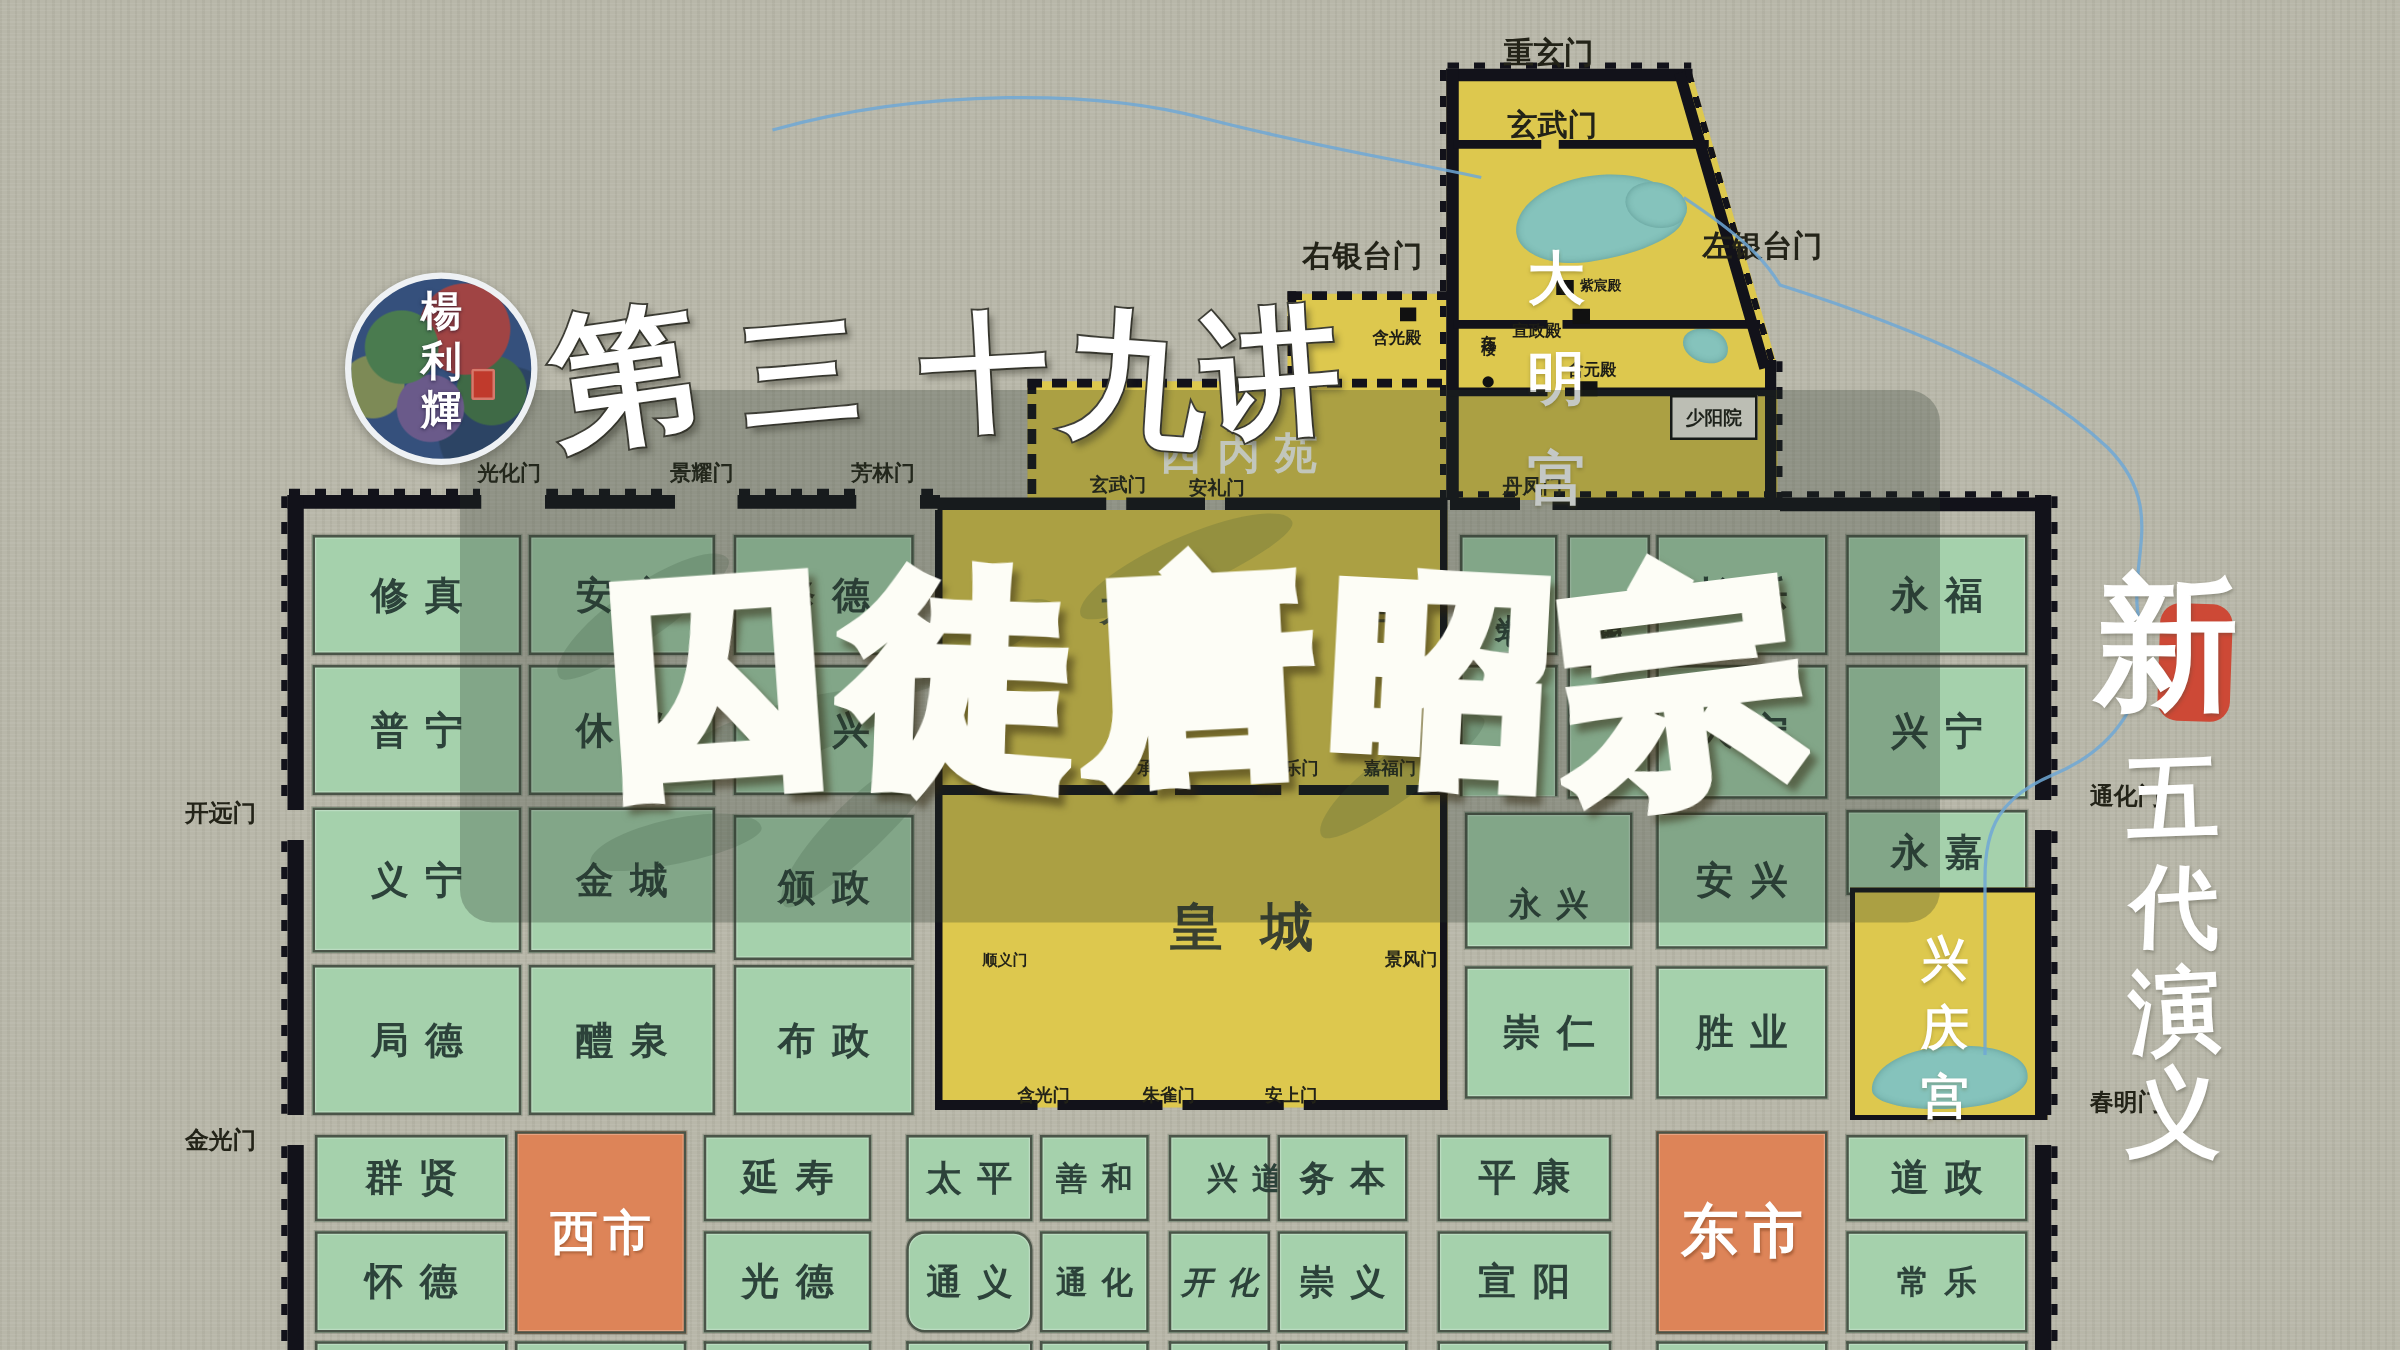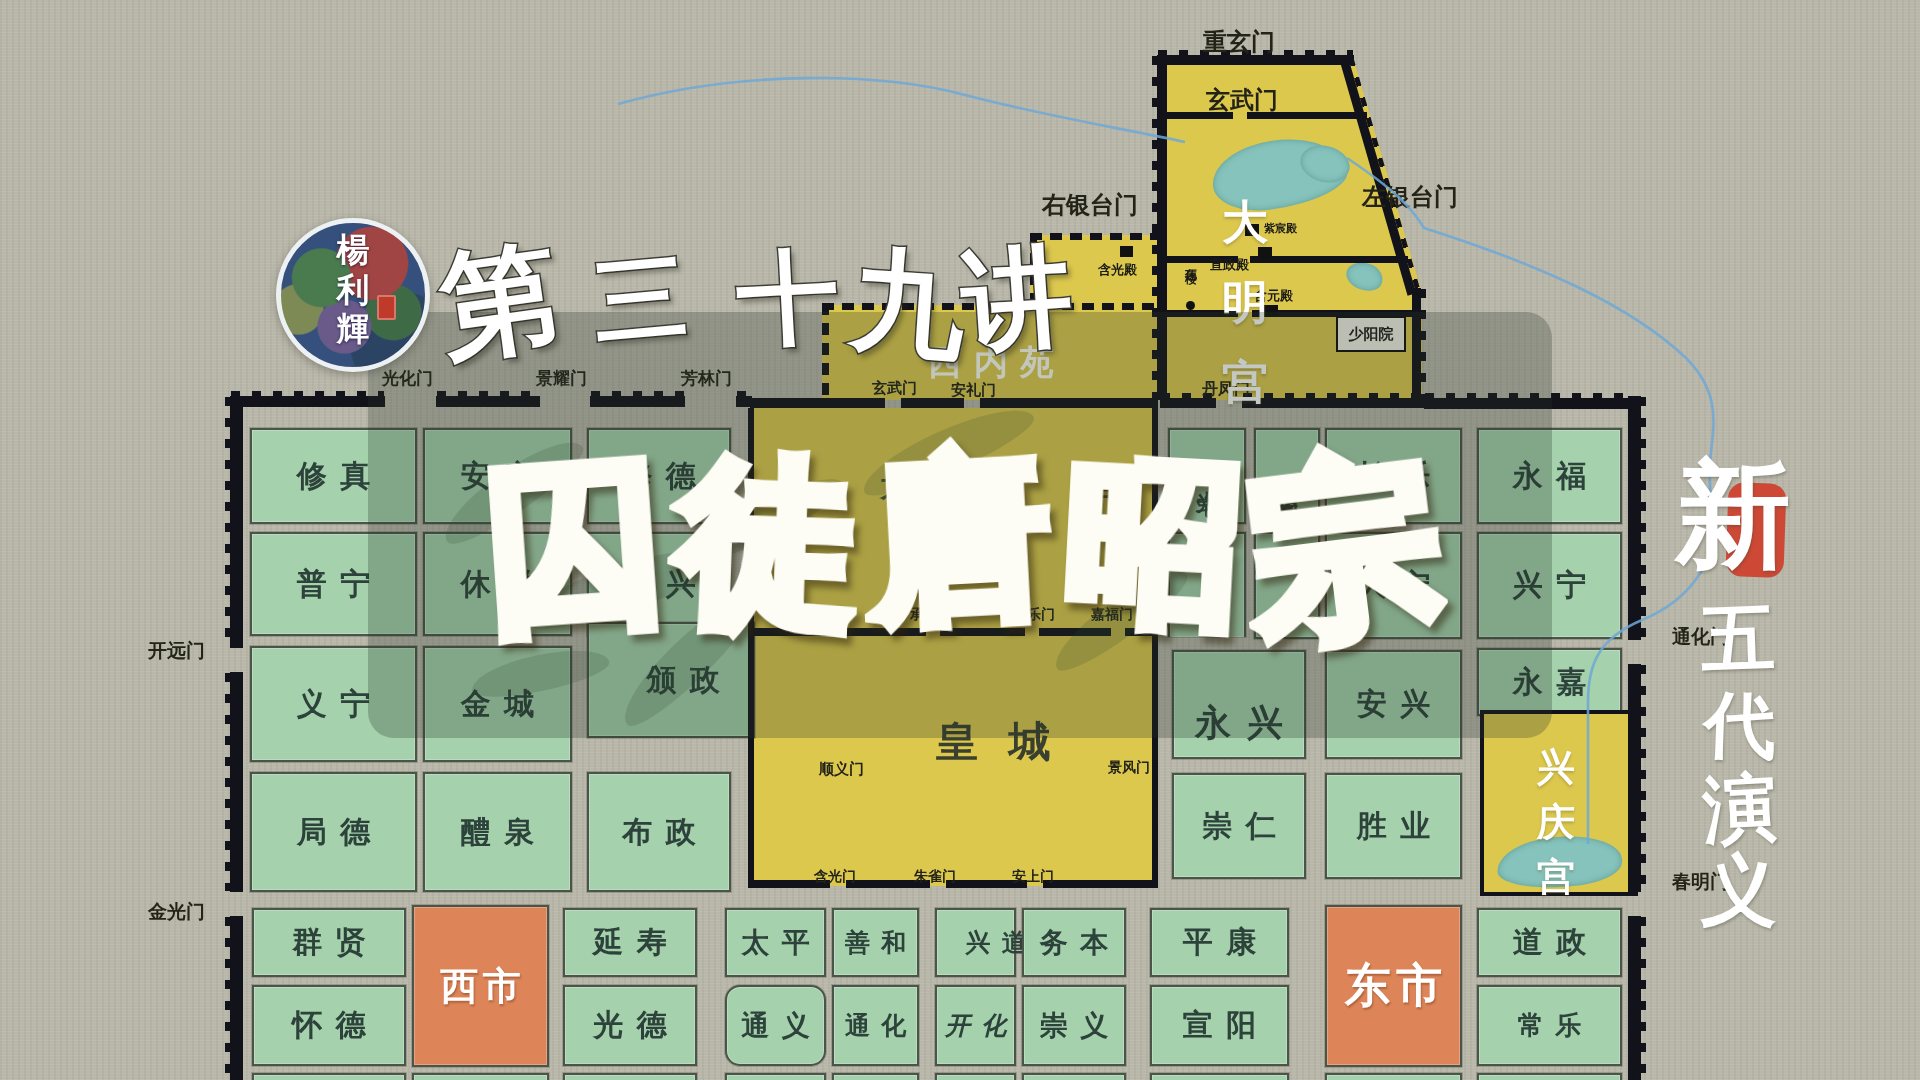--- a/index.html
+++ b/index.html
@@ -116,21 +116,21 @@
       </div>
       <div class="ward" style="left: 587px; top: 532px; width: 140px; height: 100px;">
         <span class="nm" style="font-size: 30px;">辅兴</span>
       </div>
       <div class="ward" style="left: 250px; top: 646px; width: 163px; height: 112px;">
         <span class="nm" style="font-size: 30px;">义宁</span>
       </div>
       <div class="ward" style="left: 423px; top: 646px; width: 145px; height: 112px;">
         <span class="nm" style="font-size: 30px;">金城</span>
       </div>
-      <div class="ward" style="left: 587px; top: 622px; width: 140px; height: 112px; padding-left: 24px;">
+      <div class="ward" style="left: 587px; top: 652px; width: 140px; height: 112px;">
         <span class="nm" style="font-size: 30px;">颁政</span>
       </div>
       <div class="ward" style="left: 250px; top: 772px; width: 163px; height: 116px;">
         <span class="nm" style="font-size: 30px;">局德</span>
       </div>
       <div class="ward" style="left: 423px; top: 772px; width: 145px; height: 116px;">
         <span class="nm" style="font-size: 30px;">醴泉</span>
       </div>
       <div class="ward" style="left: 587px; top: 772px; width: 140px; height: 116px;">
         <span class="nm" style="font-size: 30px;">布政</span>
@@ -205,21 +205,21 @@
       <div class="ward vert" style="left: 1254px; top: 532px; width: 62px; height: 103px;">
         <span class="nm" style="font-size: 22px;">来庭</span>
       </div>
       <div class="ward" style="left: 1325px; top: 532px; width: 133px; height: 103px;">
         <span class="nm" style="font-size: 30px;">大宁</span>
       </div>
       <div class="ward" style="left: 1477px; top: 532px; width: 141px; height: 103px;">
         <span class="nm" style="font-size: 30px;">兴宁</span>
       </div>
       <div class="ward" style="left: 1172px; top: 650px; width: 130px; height: 105px;">
-        <span class="nm" style="font-size: 36px; margin-top: 38px;">永兴</span>
+        <span class="nm" style="font-size: 26px; margin-top: 38px;">永兴</span>
       </div>
       <div class="ward" style="left: 1325px; top: 650px; width: 133px; height: 105px;">
         <span class="nm" style="font-size: 30px;">安兴</span>
       </div>
       <div class="ward" style="left: 1477px; top: 648px; width: 141px; height: 64px;">
         <span class="nm" style="font-size: 30px;">永嘉</span>
       </div>
       <div class="ward" style="left: 1172px; top: 773px; width: 130px; height: 102px;">
         <span class="nm" style="font-size: 30px;">崇仁</span>
       </div>
@@ -288,21 +288,21 @@
       <div class="gate" style="left: 872px; top: 379px; font-size: 15px;">玄武门</div>
       <div class="gate" style="left: 951px; top: 381px; font-size: 15px;">安礼门</div>
       <div class="gate" style="left: 148px; top: 638px; font-size: 19px;">开远门</div>
       <div class="gate" style="left: 148px; top: 899px; font-size: 19px;">金光门</div>
       <div class="gate" style="left: 1672px; top: 624px; font-size: 19px;">通化门</div>
       <div class="gate" style="left: 1672px; top: 869px; font-size: 19px;">春明门</div>
       <div class="gate" style="left: 810px; top: 606px; font-size: 14px;">广运门</div>
       <div class="gate" style="left: 910px; top: 606px; font-size: 14px;">承天门</div>
       <div class="gate" style="left: 1013px; top: 606px; font-size: 14px;">长乐门</div>
       <div class="gate" style="left: 1091px; top: 606px; font-size: 14px;">嘉福门</div>
-      <div class="gate" style="left: 786px; top: 760px; font-size: 15px; margin-left: 33px;">顺义门</div>
+      <div class="gate" style="left: 786px; top: 760px; font-size: 12px;">顺义门</div>
       <div class="gate" style="left: 1108px; top: 759px; font-size: 14px;">景风门</div>
       <div class="gate" style="left: 814px; top: 868px; font-size: 14px;">含光门</div>
       <div class="gate" style="left: 914px; top: 868px; font-size: 14px;">朱雀门</div>
       <div class="gate" style="left: 1012px; top: 868px; font-size: 14px;">安上门</div>
       <div class="hall-sq" style="left: 1120px; top: 246px; width: 13px; height: 11px;"></div>
       <div class="hall-label" style="left: 1098px; top: 261px; font-size: 13px;">含光殿</div>
       <div class="hall-sq" style="left: 1245px; top: 224px; width: 14px; height: 12px;"></div>
       <div class="hall-label" style="left: 1264px; top: 221px; font-size: 11px;">紫宸殿</div>
       <div class="hall-label" style="left: 1210px; top: 256px; font-size: 13px;">宣政殿</div>
       <div class="hall-sq" style="left: 1258px; top: 247px; width: 14px; height: 12px;"></div>

